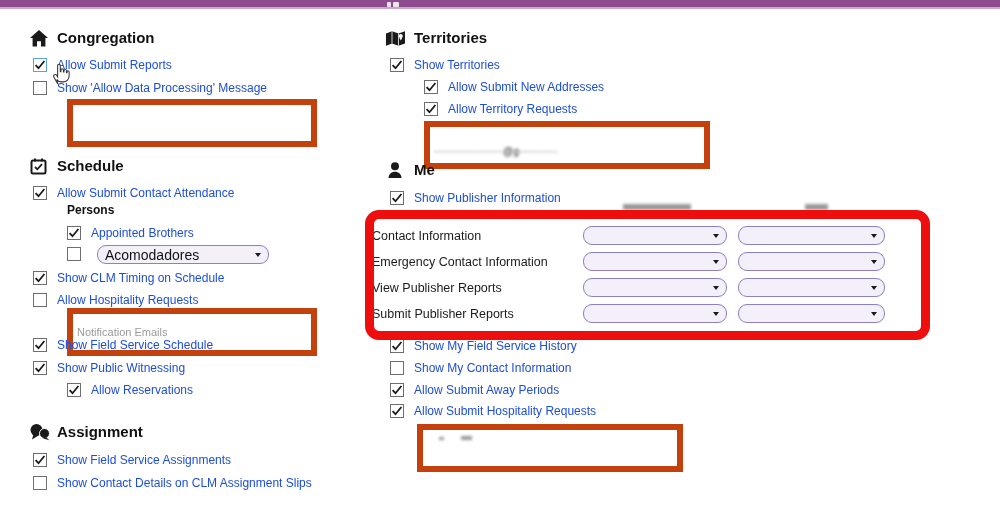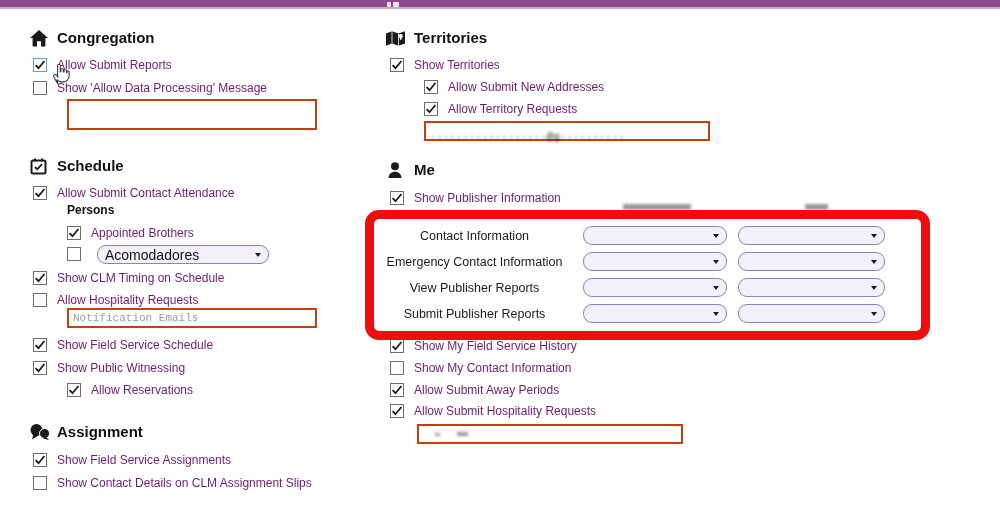--- a/index.html
+++ b/index.html
@@ -7,42 +7,42 @@
     width:1000px;height:526px;position:relative;overflow:hidden;
     background:#fff;font-family:"Liberation Sans",sans-serif;color:#1b1b1b;
   }
   .abs{position:absolute}
   
   .titlebar{left:0;top:0;width:1000px;height:7px;background:#8e4b8d}
   .titlebar-underline{left:0;top:7px;width:1000px;height:2px;background:#c9a8ca}
   .bar-remnant{background:rgba(255,255,255,.85);border-radius:1px}
   
   .hdr{font-size:15px;font-weight:700;color:#111;line-height:18px;white-space:nowrap}
-  .lbl{font-size:12px;color:#701a75;line-height:15px;white-space:nowrap}
+  .lbl{font-size:12px;color:#1d4ed8;line-height:15px;white-space:nowrap}
   .blbl{font-size:12px;font-weight:700;color:#111;line-height:15px;white-space:nowrap}
   
   .cb{width:14px;height:14px;background:#fff;border:1px solid #6e6e6e;box-sizing:border-box}
   .cb svg{display:none;margin:-1px 0 0 -1px}
   .cb.checked svg{display:block}
   .cb.hover{border-color:#58a6e0}
   
-  .tbox{background:#fff;border:2px solid #c2410c;box-sizing:border-box;font-family:Liberation Mono, monospace;
-        font-size:11px;color:#333;padding:8px 4px;line-height:13px}
+  .tbox{background:#fff;border:6px solid #c2410c;box-sizing:border-box;font-family:Liberation Sans, sans-serif;
+        font-size:11px;color:#333;padding:18px 4px;line-height:13px}
   input.tbox{outline:none}
   input.tbox::placeholder{color:#9b9b9b;opacity:1}
   .redacted{filter:blur(1.4px);font-size:10px;color:#222;letter-spacing:.5px;white-space:nowrap}
   .smudge{background:#777;filter:blur(1.5px);opacity:.75}
   
   .dd{background:#f3f0fa;border:1px solid #8e7fc2;border-radius:9px;box-sizing:border-box}
   .dd .val{position:absolute;left:7px;top:1px;font-size:14px;color:#111;line-height:16px;white-space:nowrap}
   .dd .arr{position:absolute;right:7px;top:50%;margin-top:-2px;width:0;height:0;
            border-left:3.5px solid transparent;border-right:3.5px solid transparent;border-top:4.5px solid #1a1a1a}
   
   .redbox{border:9px solid #ee0e0e;border-radius:14px;box-sizing:border-box;pointer-events:none;z-index:5}
-  .rowlbl{font-size:12.5px;color:#1b1b1b;text-align:center;width:205px;line-height:16px;white-space:nowrap}
+  .rowlbl{font-size:12.5px;color:#1b1b1b;text-align:left;width:205px;line-height:16px;white-space:nowrap}
   .icon svg{display:block}
   .cursor{z-index:60;pointer-events:none}
 </style>
 </head>
 <body>
 
 <svg width="0" height="0" style="position:absolute">
   <symbol id="chk" viewBox="0 0 14 14">
     <polyline points="2.6,7.2 5.5,10.2 11.4,3" fill="none" stroke="#1a1a1a" stroke-width="1.8"></polyline>
   </symbol>

